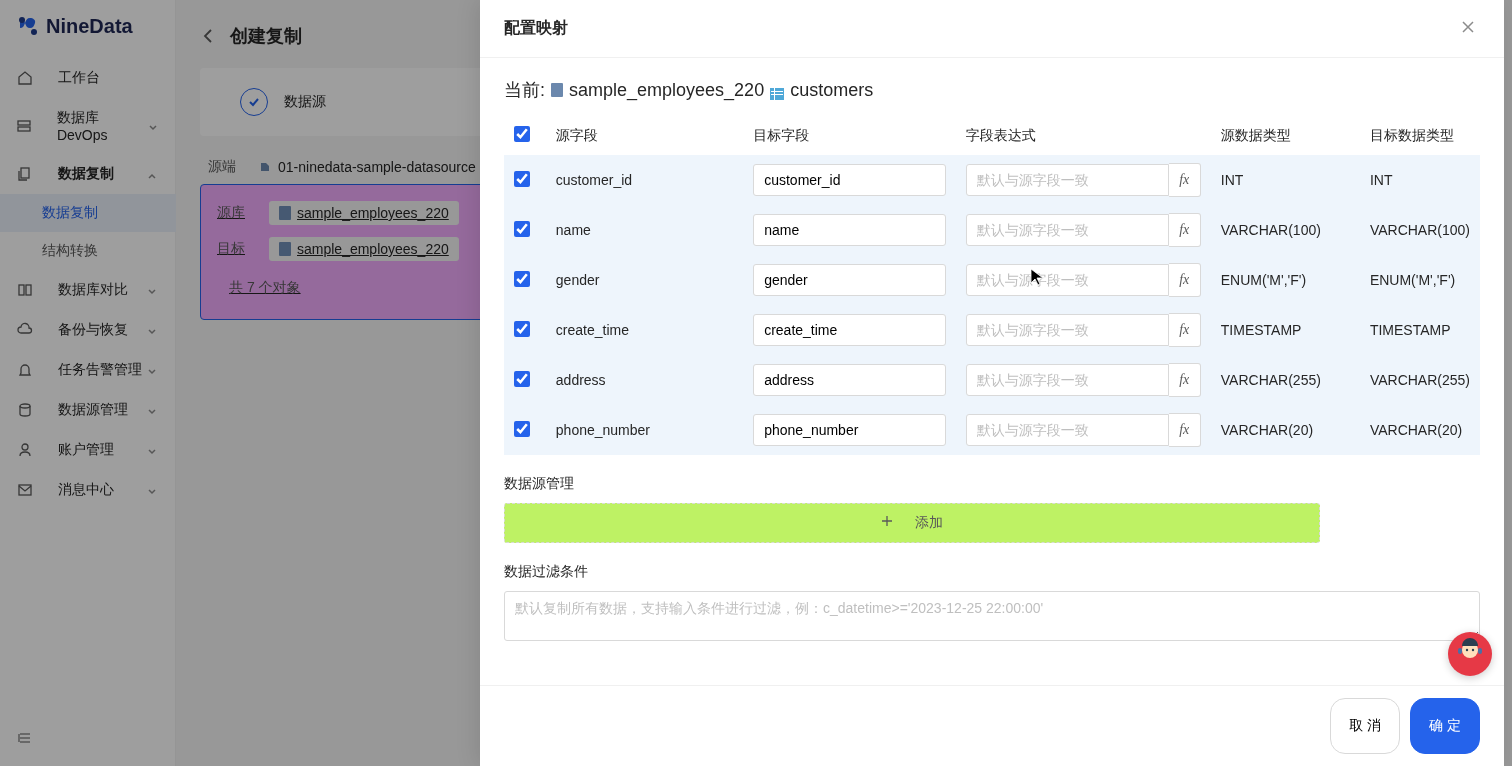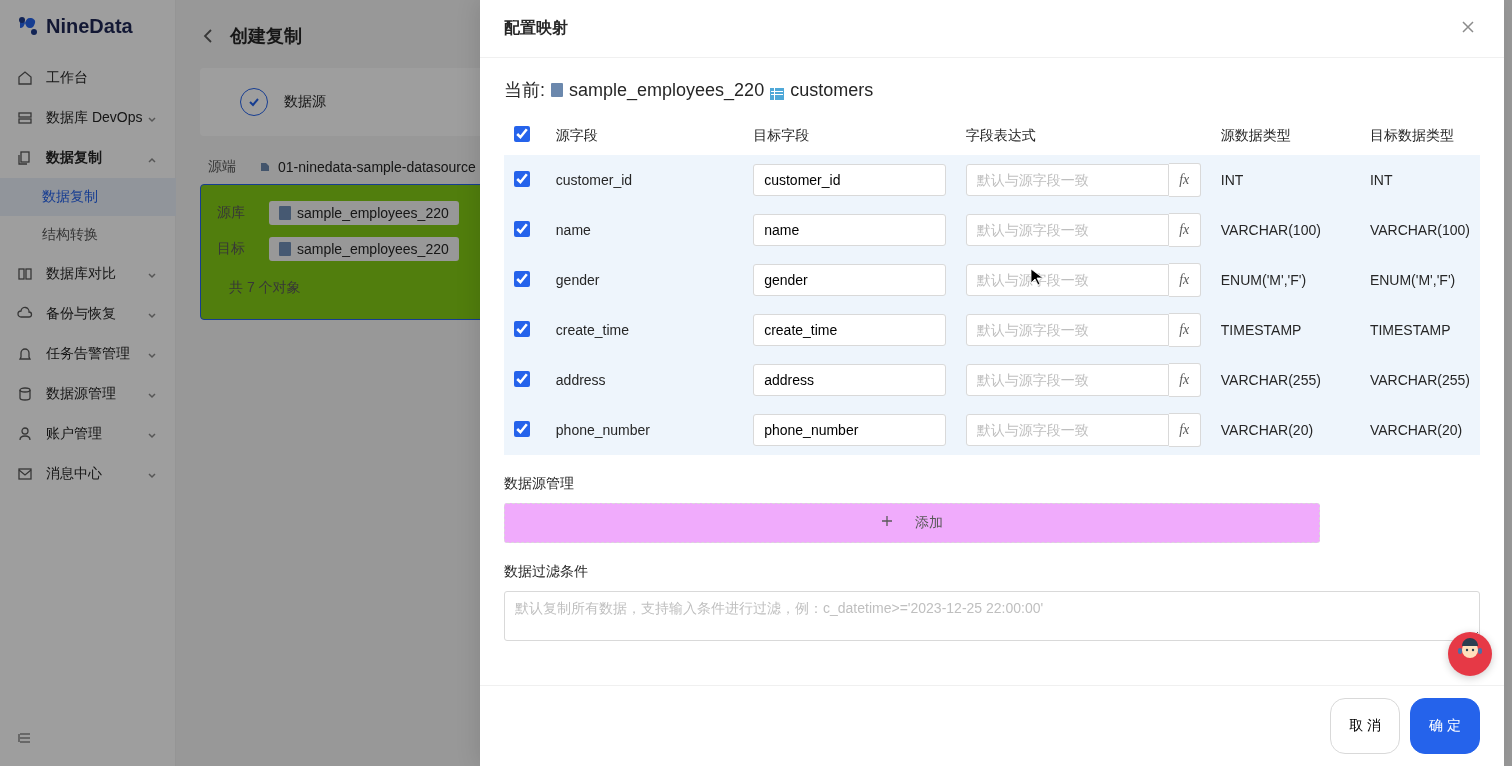--- a/index.html
+++ b/index.html
@@ -5,37 +5,37 @@
 * { box-sizing: border-box; margin: 0; padding: 0; }
 body { font-family: -apple-system, BlinkMacSystemFont, "Segoe UI", "PingFang SC", "Hiragino Sans GB", "Microsoft YaHei", sans-serif; font-size: 14px; color: #262626; background: #fff; width: 1512px; height: 766px; overflow: hidden; position: relative; }
 
 
 .app-bg { position: absolute; inset: 0; display: flex; }
 .sidebar { width: 176px; background: #fff; border-right: 1px solid #f0f0f0; display: flex; flex-direction: column; }
 .logo { display: flex; align-items: center; gap: 6px; padding: 14px 16px; font-size: 20px; font-weight: 700; color: #1f2855; }
 .logo-mark { width: 24px; height: 24px; display: flex; align-items: center; justify-content: center; }
 .nav { flex: 1; padding-top: 6px; }
 .nav-item { display: flex; align-items: center; padding: 11px 16px; cursor: pointer; font-size: 14px; color: #262626; justify-content: space-between; }
-.nav-item .nav-left { display: flex; align-items: center; gap: 12px; }
+.nav-item .nav-left { display: flex; align-items: center; gap: 24px; }
 .nav-item.active { font-weight: 600; }
 .nav-item .nav-icon { width: 18px; height: 18px; display: flex; align-items: center; justify-content: center; color: #595959; }
 .nav-item .chevron { width: 12px; height: 12px; color: #8c8c8c; }
 .nav-sub { padding-left: 42px; }
 .nav-sub-item { padding: 10px 16px 10px 0; cursor: pointer; color: #595959; }
 .nav-sub-item.selected { background: #eaf0fb; color: #2563eb; border-right: 3px solid #2563eb; margin: 0 -16px 0 -42px; padding-left: 42px; }
 .sidebar-collapse { padding: 16px; color: #8c8c8c; }
 
 .main-bg { flex: 1; background: #f5f5f5; padding: 0; }
 .page-header { display: flex; align-items: center; gap: 12px; padding: 24px 24px 10px 24px; }
 .back-arrow { width: 18px; height: 18px; color: #595959; cursor: pointer; }
 .page-title { font-size: 18px; font-weight: 600; }
 .steps { padding: 20px 40px; display: flex; align-items: center; gap: 16px; background: #fff; margin: 10px 24px 14px 24px; border-radius: 4px; }
 .step-circle { width: 28px; height: 28px; border-radius: 50%; border: 1.5px solid #2563eb; color: #2563eb; display: flex; align-items: center; justify-content: center; }
 .step-label { color: #262626; }
-.card { background: #84cc16; margin: 0 24px; border: 1px solid #2563eb; border-radius: 4px; padding: 10px 14px; width: 380px; }
+.card { background: #f0abfc; margin: 0 24px; border: 1px solid #2563eb; border-radius: 4px; padding: 10px 14px; width: 380px; text-decoration: underline; }
 .card-row { display: flex; align-items: center; gap: 12px; padding: 6px 2px; }
 .card-label { width: 40px; color: #595959; }
 .card-chip { background: #f5f5f5; padding: 4px 10px; border-radius: 3px; display: flex; align-items: center; gap: 6px; }
 .db-icon { width: 12px; height: 14px; background: #7290b8; border-radius: 1px; display: inline-block; }
 .source-row { display: flex; align-items: center; gap: 10px; margin: 0 24px; padding: 8px; }
 .source-chip { display: flex; align-items: center; gap: 6px; }
 .objects-count { padding: 12px 14px; color: #595959; }
 
 
 .overlay-mask { position: absolute; inset: 0; background: rgba(0,0,0,0.38); }
@@ -65,21 +65,21 @@
 
 .chk { width: 16px; height: 16px; accent-color: #2563eb; cursor: pointer; }
 .txt-input { width: 100%; padding: 7px 10px; border: 1px solid #d9d9d9; border-radius: 3px; background: #fff; font-size: 14px; }
 .expr-wrap { display: flex; align-items: center; gap: 0; }
 .expr-input { flex: 1; padding: 7px 10px; border: 1px solid #d9d9d9; border-radius: 3px 0 0 3px; background: #fff; font-size: 14px; color: #bfbfbf; }
 .expr-input::placeholder { color: #bfbfbf; }
 .fx-btn { width: 32px; height: 34px; border: 1px solid #d9d9d9; border-left: none; border-radius: 0 3px 3px 0; background: #fff; display: flex; align-items: center; justify-content: center; cursor: pointer; font-style: italic; font-family: serif; color: #595959; }
 .type-cell { color: #262626; }
 
 .section-title { font-size: 14px; margin: 20px 0 10px 0; }
-.add-btn { width: 816px; border: 1px dashed #d9d9d9; border-radius: 3px; padding: 10px; text-align: center; color: #595959; cursor: pointer; background: #f0abfc; display: flex; align-items: flex-start; justify-content: center; gap: 22px; }
+.add-btn { width: 816px; border: 1px dashed #d9d9d9; border-radius: 3px; padding: 10px; text-align: center; color: #595959; cursor: pointer; background: #bef264; display: flex; align-items: flex-start; justify-content: center; gap: 22px; }
 .plus-icon { width: 12px; height: 12px; }
 
 .filter-textarea { width: 100%; min-height: 50px; border: 1px solid #d9d9d9; border-radius: 3px; padding: 8px 10px; font-size: 14px; color: #bfbfbf; resize: vertical; font-family: inherit; }
 .filter-textarea::placeholder { color: #bfbfbf; }
 
 .modal-footer { border-top: 1px solid #f0f0f0; padding: 12px 24px; display: flex; justify-content: flex-end; gap: 10px; }
 .btn { padding: 18px 18px; border-radius: 15px; font-size: 14px; cursor: pointer; border: 1px solid #d9d9d9; background: #fff; }
 .btn-primary { background: #2563eb; color: #fff; border-color: #2563eb; }
 
 .avatar-float { position: absolute; right: 20px; bottom: 90px; width: 44px; height: 44px; border-radius: 50%; background: #e63946; display: flex; align-items: center; justify-content: center; box-shadow: 0 2px 8px rgba(0,0,0,0.2); cursor: pointer; }

